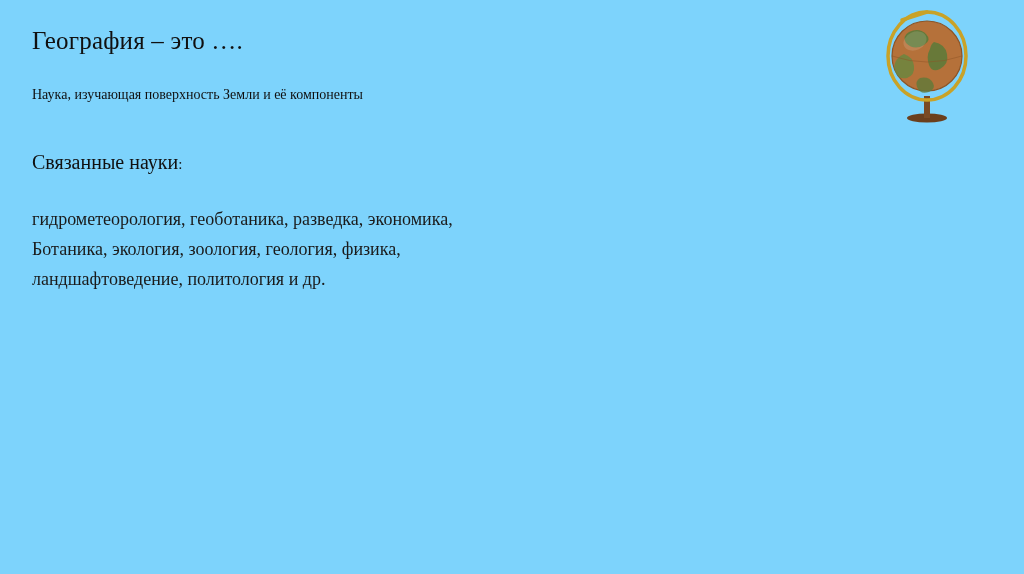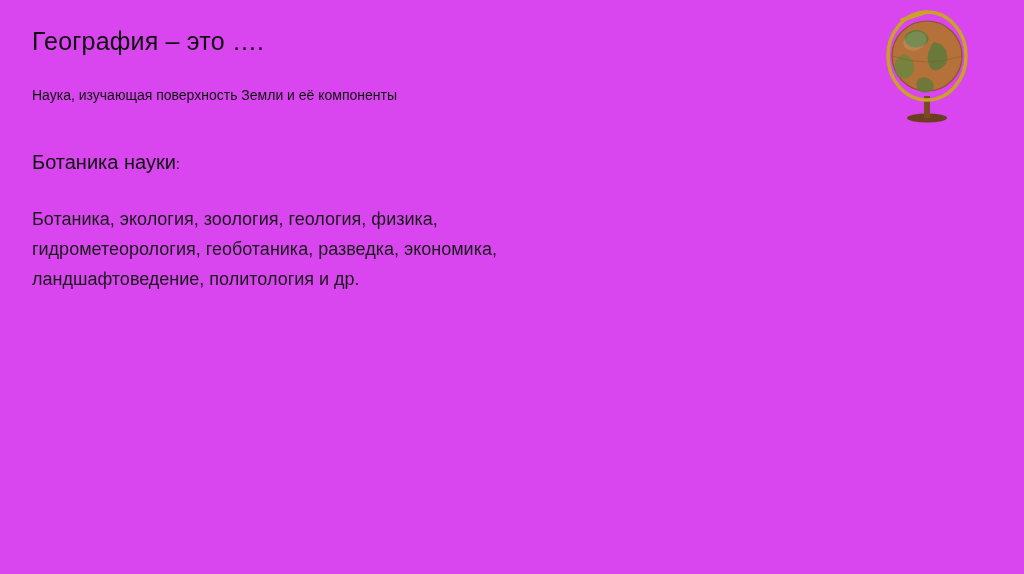--- a/index.html
+++ b/index.html
@@ -8,22 +8,23 @@
     background: #ffffff;
   }
   body {
     font-family: "Liberation Sans", sans-serif;
     color: #000000;
   }
   .slide {
     position: relative;
     width: 1024px;
     height: 574px;
-    background: #d946ef;
+    background: #7dd3fc;
     overflow: hidden;
+    font-family: Liberation Serif, serif;
   }
   .content {
     position: absolute;
     left: 32px;
     top: 24px;
     width: 830px;
   }
   .title {
     font-size: 25px;
     line-height: 34px;
@@ -75,26 +76,26 @@
 
 <div class="slide">
 
   <div class="content">
 
     <h1 class="title">География – это ….</h1>
 
     <p class="lead">Наука, изучающая поверхность Земли и её компоненты</p>
 
     <p class="subhead">
-      <span>Ботаника науки</span><span class="small">:</span>
+      <span>Связанные науки</span><span class="small">:</span>
     </p>
 
     <p class="body-text">
+      <span class="line">гидрометеорология, геоботаника, разведка, экономика,</span>
       <span class="line">Ботаника, экология, зоология, геология, физика,</span>
-      <span class="line">гидрометеорология, геоботаника, разведка, экономика,</span>
       <span class="line">ландшафтоведение, политология и др.</span>
     </p>
 
   </div>
 
   <div class="globe-wrap">
     <svg class="globe-svg" width="90" height="118" viewBox="0 0 90 118">
 
       <ellipse cx="45" cy="110" rx="20" ry="4.5" fill="#6b3f1d"></ellipse>
       <rect x="42" y="88" width="6" height="22" fill="#7a4a24"></rect>

